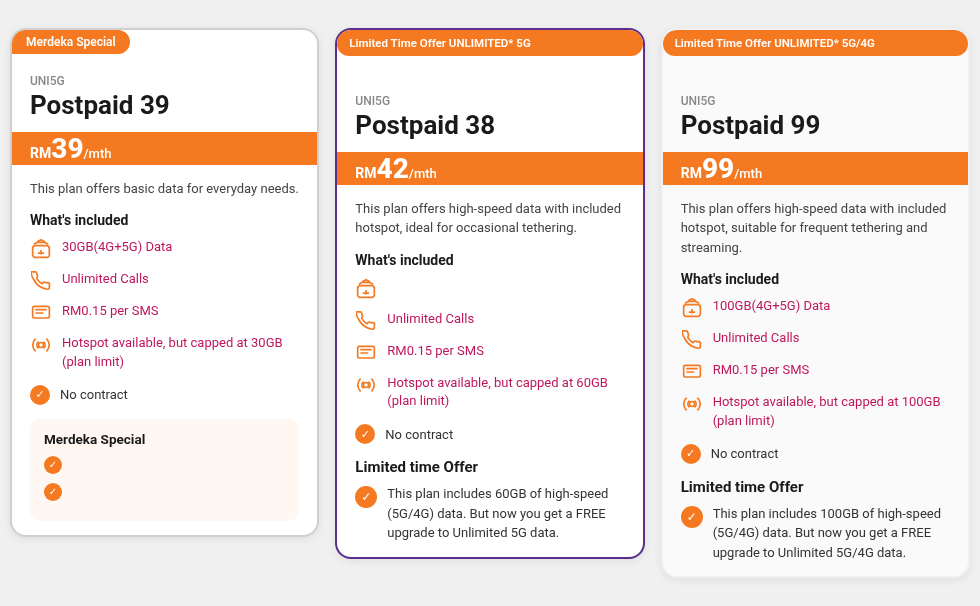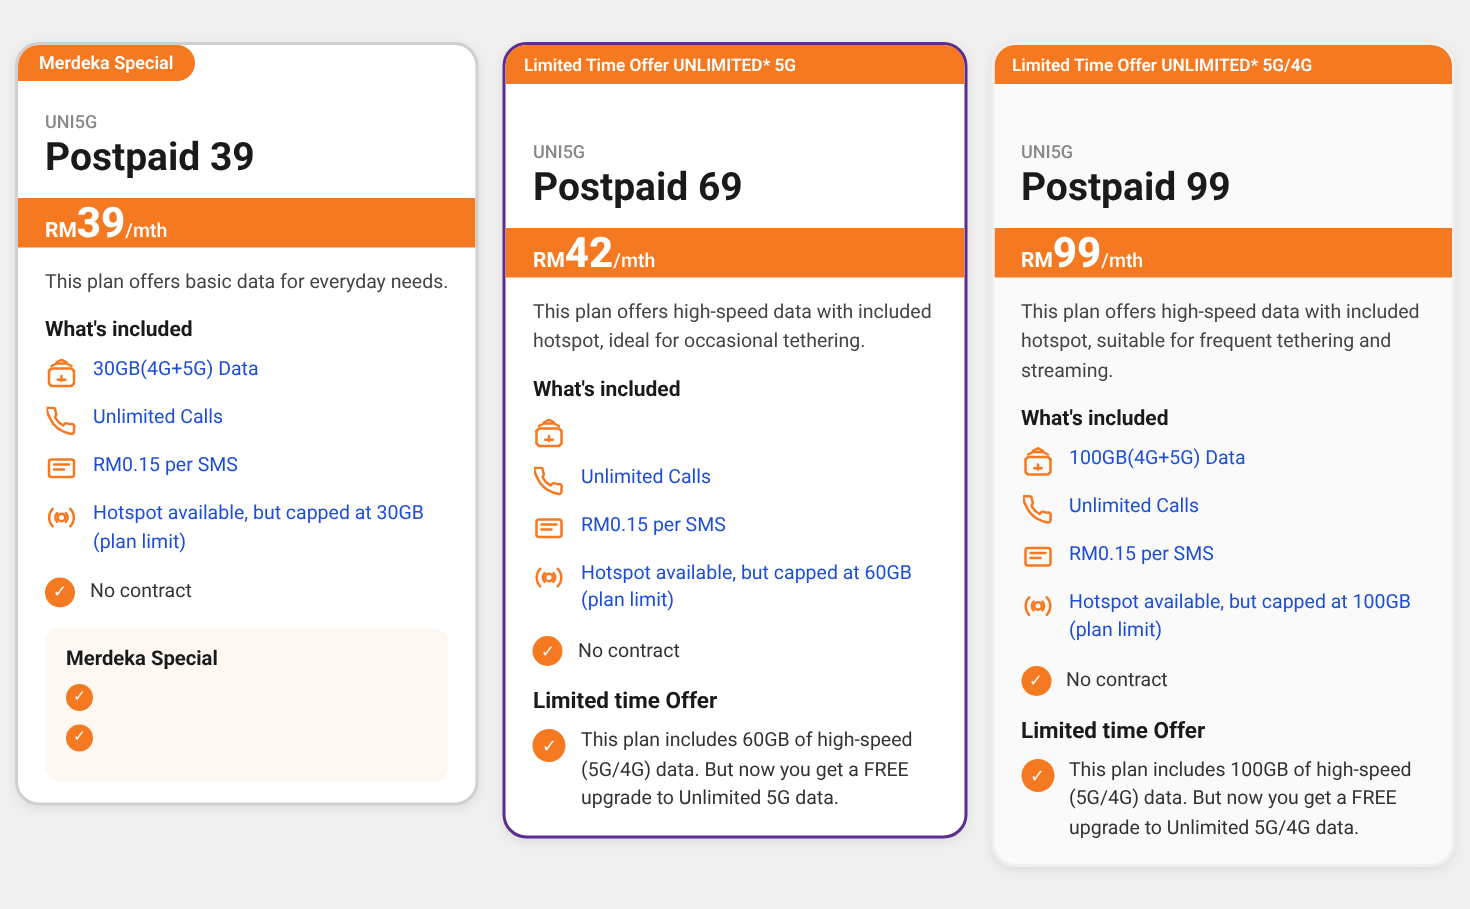--- a/index.html
+++ b/index.html
@@ -51,21 +51,21 @@
       color: #fff;
     }
     .badge-limited {
       background: #f47920;
       width: 100%;
       padding: 6px 12px;
       font-size: 11.5px;
       font-weight: 600;
       color: #fff;
       display: block;
-      border-radius: 0;
+      border-radius: 12px;
     }
     .card-header {
       padding: 40px 18px 12px 18px;
     }
     .card-1 .card-header {
       padding-top: 44px;
     }
     .card-2 .card-header {
       padding-top: 38px;
     }
@@ -122,21 +122,21 @@
     .feature-list {
       list-style: none;
       margin-bottom: 14px;
     }
     .feature-item {
       display: flex;
       align-items: flex-start;
       gap: 10px;
       margin-bottom: 10px;
       font-size: 13px;
-      color: #1d4ed8;
+      color: #be185d;
     }
     .feature-icon {
       width: 22px;
       height: 22px;
       flex-shrink: 0;
       display: flex;
       align-items: center;
       justify-content: center;
       color: #f47920;
       font-size: 14px;
@@ -320,21 +320,21 @@
       </div>
 
       </div>
 
     </div>
   </div>
     <div class="card card-2">
     <div class="badge-limited">Limited Time Offer UNLIMITED* 5G</div>
     <div class="card-header">
       <div class="uni5g-label">UNI5G</div>
-      <div class="plan-name">Postpaid 69</div>
+      <div class="plan-name">Postpaid 38</div>
     </div>
     <div class="price-bar">
       <span class="price-rm">RM</span>
       <span class="price-amount">42</span>
       <span class="price-mth">/mth</span>
     </div>
     <div class="card-body">
       <p class="plan-desc">This plan offers high-speed data with included hotspot, ideal for occasional tethering.</p>
       <div class="whats-included-title">What's included</div>
       <ul class="feature-list">

